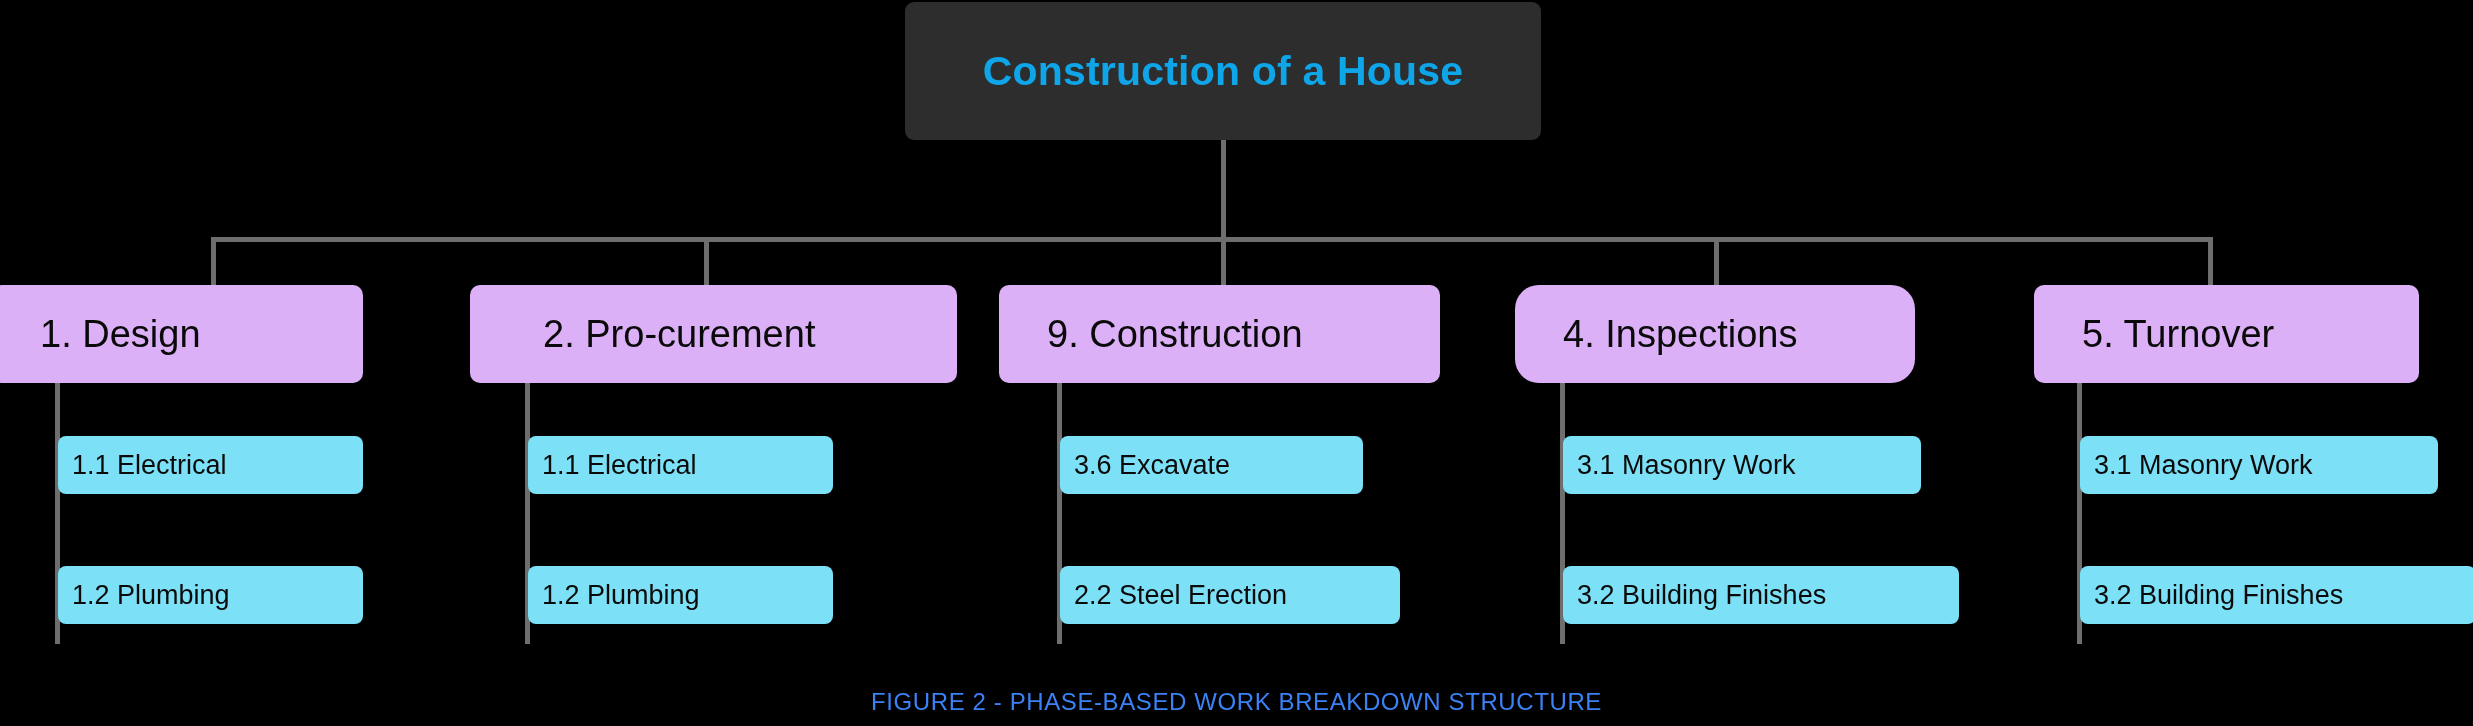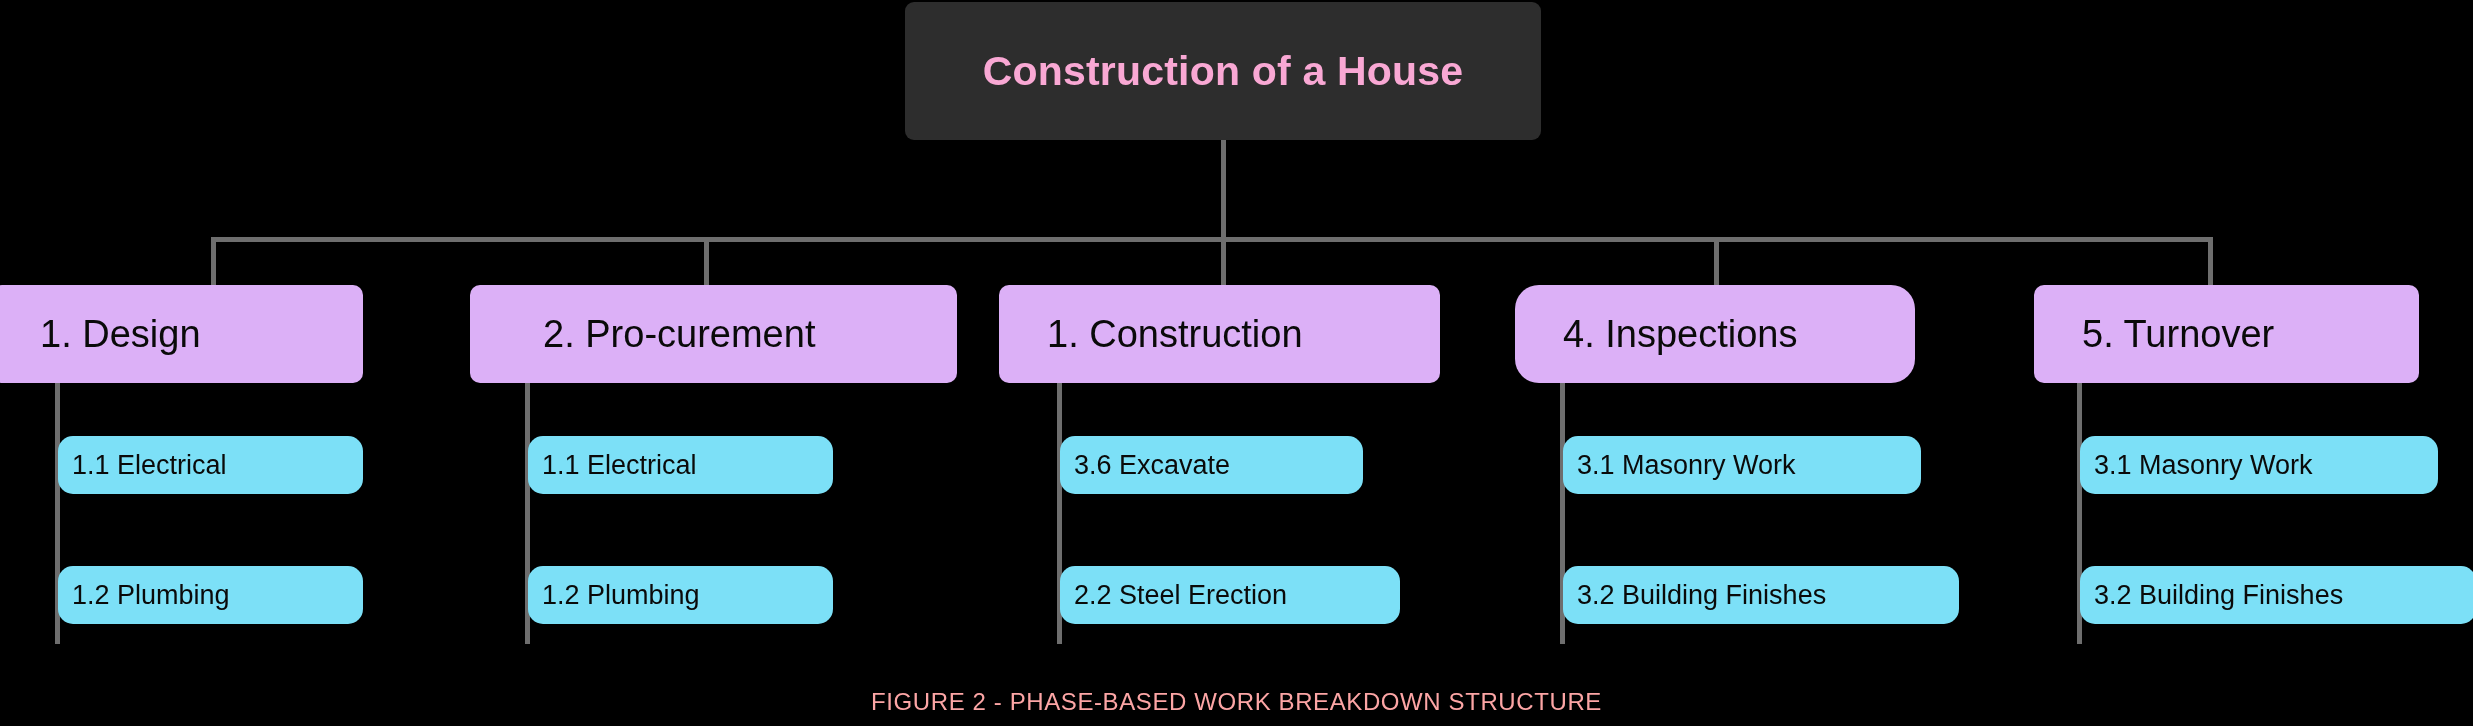--- a/index.html
+++ b/index.html
@@ -47,21 +47,21 @@
     width: 636px;
     height: 138px;
     background: #2d2d2d;
     border-radius: 9px;
     display: flex;
     align-items: center;
     justify-content: center;
     z-index: 5;
   }
   .root-label {
-    color: #f9a8d4;
+    color: #0ea5e9;
     font-size: 41px;
     font-weight: bold;
     letter-spacing: 0.2px;
     white-space: nowrap;
   }
 
   
   .phase-node {
     position: absolute;
     top: 285px;
@@ -78,41 +78,41 @@
     font-weight: normal;
     white-space: nowrap;
     padding-left: 48px;
   }
 
   
   .leaf-node {
     position: absolute;
     height: 58px;
     background: #7ce0f7;
-    border-radius: 15px;
+    border-radius: 8px;
     display: flex;
     align-items: center;
     z-index: 5;
   }
   .leaf-label {
     color: #0a0a0a;
     font-size: 27px;
     font-weight: normal;
     white-space: nowrap;
     padding-left: 14px;
   }
 
   
   .figure-caption {
     position: absolute;
     left: 0;
     top: 688px;
     width: 2473px;
     text-align: center;
-    color: #fca5a5;
+    color: #3b82f6;
     font-size: 24px;
     font-weight: normal;
     letter-spacing: 0.6px;
     white-space: nowrap;
   }
 </style>
 </head>
 <body>
 
 <div id="canvas">
@@ -154,21 +154,21 @@
     <span class="phase-label">2. Pro-curement</span>
   </div>
   <div class="leaf-node" style="left:528px; top:436px; width:305px;">
     <span class="leaf-label">1.1 Electrical</span>
   </div>
   <div class="leaf-node" style="left:528px; top:566px; width:305px;">
     <span class="leaf-label">1.2 Plumbing</span>
   </div>
 
   <div class="phase-node" style="left:999px; width:441px;">
-    <span class="phase-label">1. Construction</span>
+    <span class="phase-label">9. Construction</span>
   </div>
   <div class="leaf-node" style="left:1060px; top:436px; width:303px;">
     <span class="leaf-label">3.6 Excavate</span>
   </div>
   <div class="leaf-node" style="left:1060px; top:566px; width:340px;text-align:right;">
     <span class="leaf-label">2.2 Steel Erection</span>
   </div>
 
   <div class="phase-node" style="left:1515px; width:400px;border-radius:24px;">
     <span class="phase-label">4. Inspections</span>

